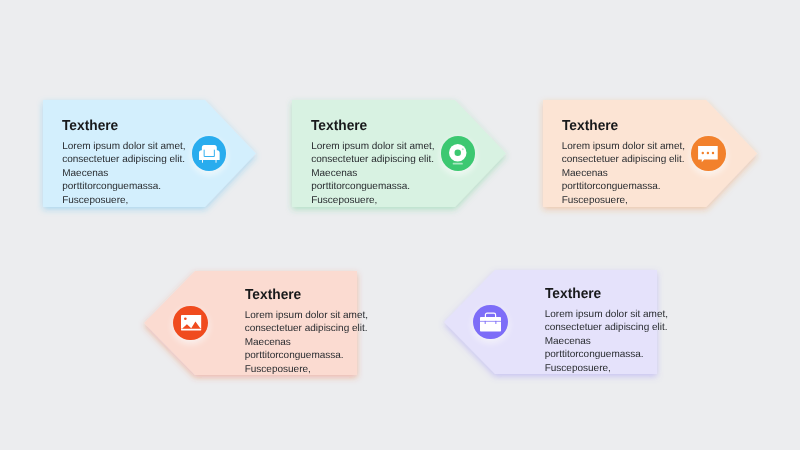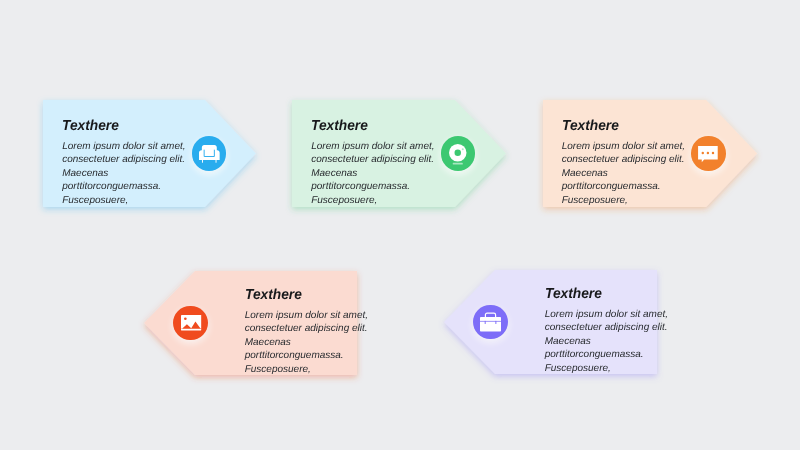--- a/index.html
+++ b/index.html
@@ -4,21 +4,21 @@
 <title>Five Step Arrow Infographic</title>
 <style>
   html,body{margin:0;padding:0;}
   body{
     width:800px;height:450px;background:#ECEDEF;overflow:hidden;
     font-family:"Liberation Sans",sans-serif;
     -webkit-font-smoothing:antialiased;text-rendering:geometricPrecision;
   }
   .stage{position:relative;width:800px;height:450px;}
 
-  .card{position:absolute;font-style:italic;}
+  .card{position:absolute;}
   .card-shape{position:absolute;left:-14px;top:-14px;overflow:visible;}
   .card-shape path{stroke:none;}
 
   .card-title{
     position:absolute;transform:translateZ(0) scaleX(0.955);transform-origin:left center;
     font-weight:bold;font-size:14.4px;line-height:14.4px;color:#18191b;
     letter-spacing:0;white-space:nowrap;
   }
   .card-desc{
     position:absolute;transform:translateZ(0);

